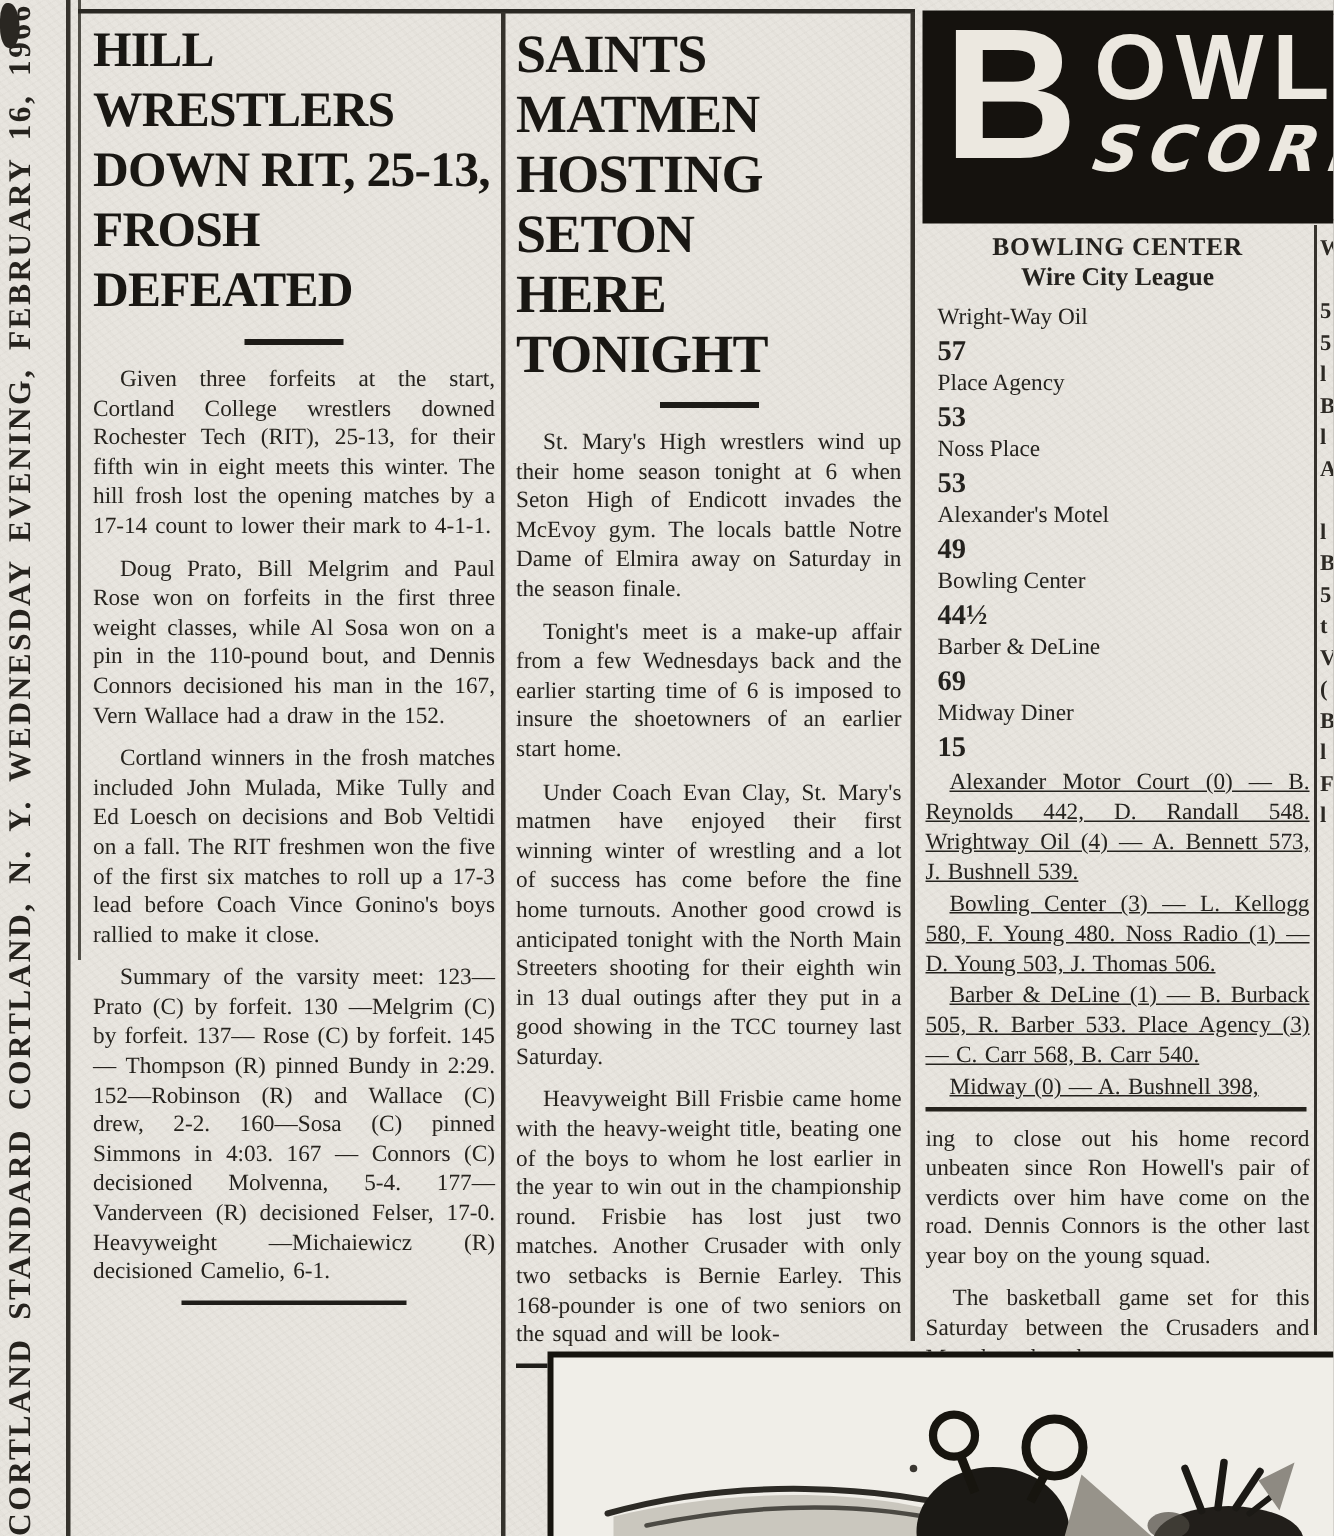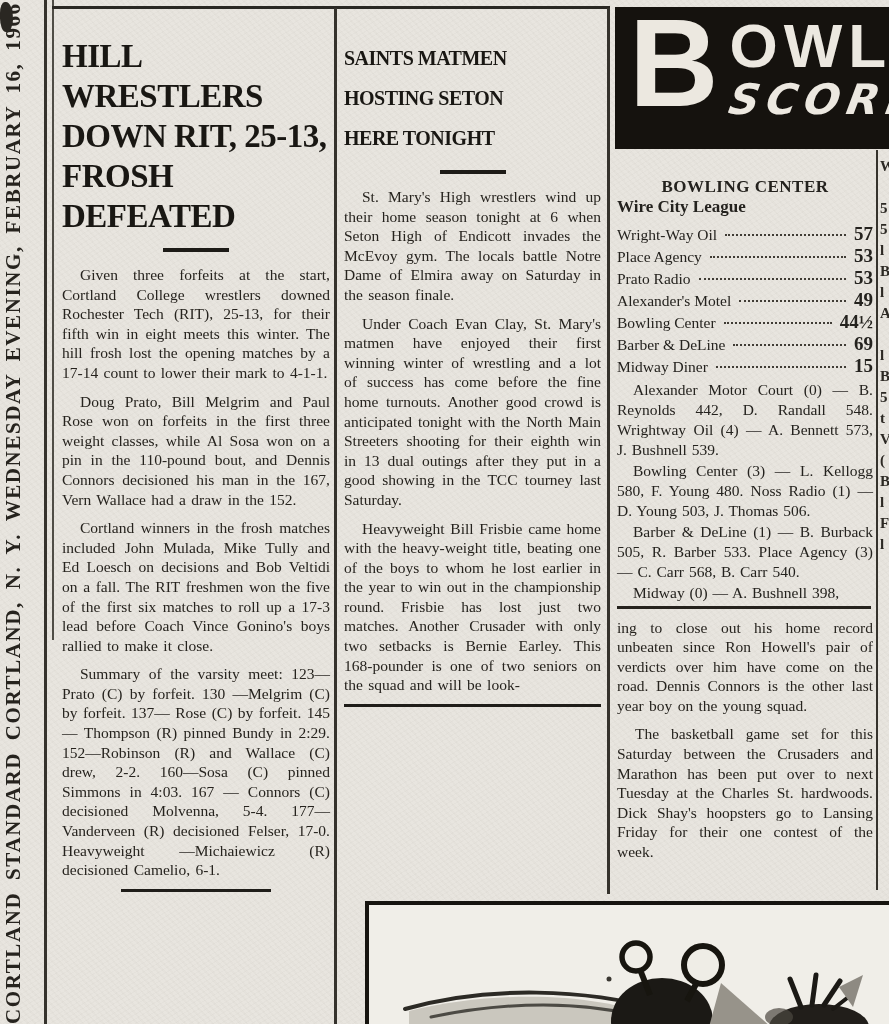--- a/index.html
+++ b/index.html
@@ -12,21 +12,21 @@
   .hrule{position:absolute;background:#2a2823;}
   .smudge{position:absolute;background:#2a2722;border-radius:40% 60% 50% 50%;}
 
   
   .masthead{position:absolute;left:1px;top:0;height:1024px;width:46px;
             writing-mode:vertical-rl;transform:rotate(180deg);
             font-weight:bold;font-size:21px;letter-spacing:1.6px;word-spacing:5px;
             color:#26231e;white-space:nowrap;padding-top:10px;}
 
   
-  .col{position:absolute;margin-top:22px;}
+  .col{position:absolute;}
   .headline{font-weight:bold;font-size:33px;line-height:40px;letter-spacing:-0.5px;
             color:#191713;margin:0;font-family:"Liberation Serif",serif;}
   .head-rule{width:66px;height:4px;background:#1d1b17;margin:12px auto 13px;}
   .bodytext p{font-size:15.5px;line-height:19.6px;margin:0 0 9px;text-indent:18px;
               text-align:justify;word-spacing:1.5px;color:#26231e;}
   .end-rule-short{width:150px;height:3px;background:#1f1d19;margin:6px auto 0;}
   .end-rule-full{height:3px;background:#1f1d19;margin-top:4px;}
 
   
   .banner{position:absolute;left:617px;top:9px;width:330px;height:134px;
@@ -34,28 +34,28 @@
           box-shadow:0 0 0 2px #15120e;}
   .banner::first-letter{float:left;font-size:124px;line-height:.82;margin:0 5px 0 0;}
   .banner-l1{font-family:"Liberation Sans",sans-serif;font-weight:bold;font-size:62px;
              letter-spacing:6px;line-height:66px;white-space:nowrap;}
   .banner-l2{font-family:"DejaVu Sans",sans-serif;font-weight:bold;font-style:italic;
              font-size:42px;letter-spacing:7px;transform:skewX(-10deg);
              margin:-4px 0 0 88px;white-space:nowrap;}
 
   
   .b-title{text-align:center;font-weight:bold;font-size:17px;letter-spacing:.5px;margin:0;}
-  .b-sub{text-align:left;font-weight:bold;font-size:17px;margin:0 0 6px;}
+  .b-sub{text-align:center;font-weight:bold;font-size:17px;margin:0 0 6px;}
   .standings{font-size:15.5px;}
-  .srow{display:flex;align-items:baseline;line-height:21px;}
+  .srow{display:flex;align-items:baseline;line-height:21px;flex-direction:column;}
   .srow .team{white-space:nowrap;}
   .srow .dots{flex:1;border-bottom:2.2px dotted #403c35;margin:0 8px;transform:translateY(-4px);}
   .srow .pts{font-weight:bold;font-size:19px;white-space:nowrap;}
   .results p{font-size:15.5px;line-height:20px;margin:0 0 1px;text-indent:16px;
-             text-align:justify;word-spacing:1px;}
+             text-align:justify;word-spacing:1px;text-decoration:underline;}
   .b-underline{height:2.5px;background:#25221d;margin:3px 2px 9px 0;}
 
   
   .sliver{position:absolute;left:880px;top:156px;width:9px;overflow:hidden;
           font-size:15px;line-height:21px;white-space:pre-line;color:#2c2924;font-weight:bold;}
 
   
   .cartoon{position:absolute;left:365px;top:901px;width:534px;height:130px;
            background:#f0eee8;border:4px solid #16140f;box-sizing:border-box;overflow:hidden;}
   .cartoon svg{display:block;width:100%;height:100%;}
@@ -83,27 +83,28 @@
     </h1>
     <div class="head-rule"></div>
     <p>Given three forfeits at the start, Cortland College wrestlers downed Rochester Tech (RIT), 25-13, for their fifth win in eight meets this winter. The hill frosh lost the opening matches by a 17-14 count to lower their mark to 4-1-1.</p>
     <p>Doug Prato, Bill Melgrim and Paul Rose won on forfeits in the first three weight classes, while Al Sosa won on a pin in the 110-pound bout, and Dennis Connors decisioned his man in the 167, Vern Wallace had a draw in the 152.</p>
     <p>Cortland winners in the frosh matches included John Mulada, Mike Tully and Ed Loesch on decisions and Bob Veltidi on a fall. The RIT freshmen won the five of the first six matches to roll up a 17-3 lead before Coach Vince Gonino's boys rallied to make it close.</p>
     <p>Summary of the varsity meet: 123—Prato (C) by forfeit. 130 —Melgrim (C) by forfeit. 137— Rose (C) by forfeit. 145 — Thompson (R) pinned Bundy in 2:29. 152—Robinson (R) and Wallace (C) drew, 2-2. 160—Sosa (C) pinned Simmons in 4:03. 167 — Connors (C) decisioned Molvenna, 5-4. 177—Vanderveen (R) decisioned Felser, 17-0. Heavyweight —Michaiewicz (R) decisioned Camelio, 6-1.</p>
     <div class="end-rule-short"></div>
   </div>
 
   <div class="col bodytext" style="left:344px;top:16px;width:257px;">
-    <h1 class="headline" style="font-size:20px;">
+    <h1 class="headline" style="font-size:36px;">
       <span style="display:block">SAINTS MATMEN</span>
       <span style="display:block">HOSTING SETON</span>
       <span style="display:block">HERE TONIGHT</span>
     </h1>
     <div class="head-rule"></div>
     <p>St. Mary's High wrestlers wind up their home season tonight at 6 when Seton High of Endicott invades the McEvoy gym. The locals battle Notre Dame of Elmira away on Saturday in the season finale.</p>
+    <p>Tonight's meet is a make-up affair from a few Wednesdays back and the earlier starting time of 6 is imposed to insure the shoetowners of an earlier start home.</p>
     <p>Under Coach Evan Clay, St. Mary's matmen have enjoyed their first winning winter of wrestling and a lot of success has come before the fine home turnouts. Another good crowd is anticipated tonight with the North Main Streeters shooting for their eighth win in 13 dual outings after they put in a good showing in the TCC tourney last Saturday.</p>
     <p>Heavyweight Bill Frisbie came home with the heavy-weight title, beating one of the boys to whom he lost earlier in the year to win out in the championship round. Frisbie has lost just two matches. Another Crusader with only two setbacks is Bernie Earley. This 168-pounder is one of two seniors on the squad and will be look-</p>
     <div class="end-rule-full"></div>
   </div>
 
   <div class="banner">
     <div class="banner-l1">BOWLING</div>
     <div class="banner-l2">SCORES</div>
   </div>
 
@@ -116,21 +117,21 @@
         <span class="team">Wright-Way Oil</span>
         <span class="dots"></span>
         <span class="pts">57</span>
       </div>
       <div class="srow">
         <span class="team">Place Agency</span>
         <span class="dots"></span>
         <span class="pts">53</span>
       </div>
       <div class="srow">
-        <span class="team">Prato Radio</span>
+        <span class="team">Noss Place</span>
         <span class="dots"></span>
         <span class="pts">53</span>
       </div>
       <div class="srow">
         <span class="team">Alexander's Motel</span>
         <span class="dots"></span>
         <span class="pts">49</span>
       </div>
       <div class="srow">
         <span class="team">Bowling Center</span>

